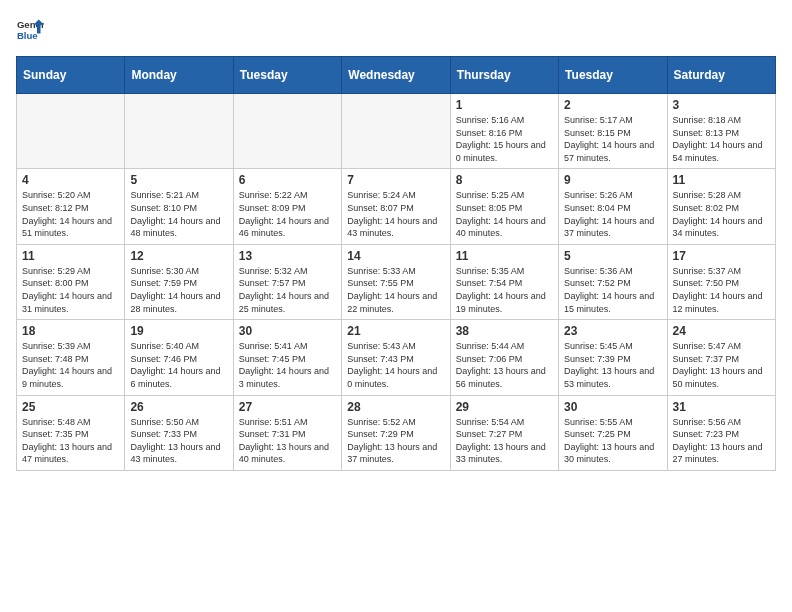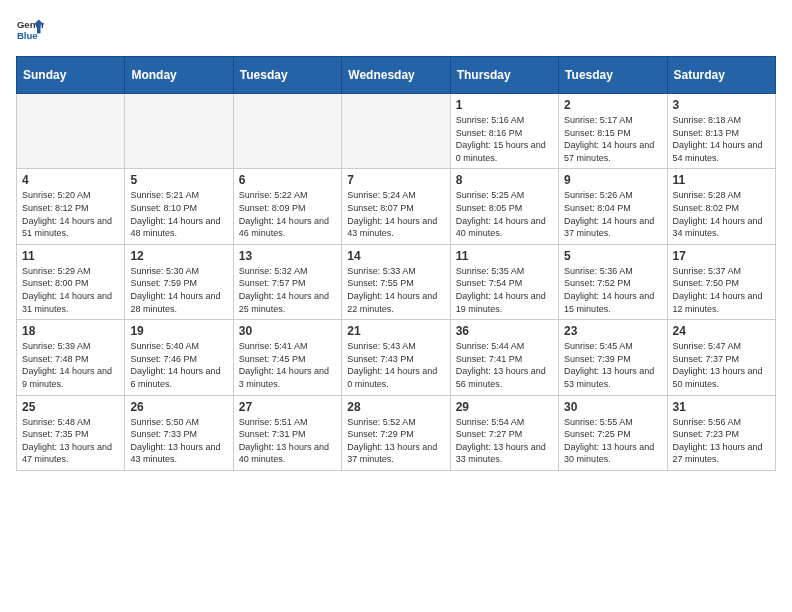--- a/index.html
+++ b/index.html
@@ -260,23 +260,23 @@
 and 3 minutes.</div>
         </td>
         <td>
           <span class="day-number">21</span>
           <div class="day-info">Sunrise: 5:43 AM
 Sunset: 7:43 PM
 Daylight: 14 hours
 and 0 minutes.</div>
         </td>
         <td>
-          <span class="day-number">36</span>
+          <span class="day-number">38</span>
           <div class="day-info">Sunrise: 5:44 AM
-Sunset: 7:41 PM
+Sunset: 7:06 PM
 Daylight: 13 hours
 and 56 minutes.</div>
         </td>
         <td>
           <span class="day-number">23</span>
           <div class="day-info">Sunrise: 5:45 AM
 Sunset: 7:39 PM
 Daylight: 13 hours
 and 53 minutes.</div>
         </td>

